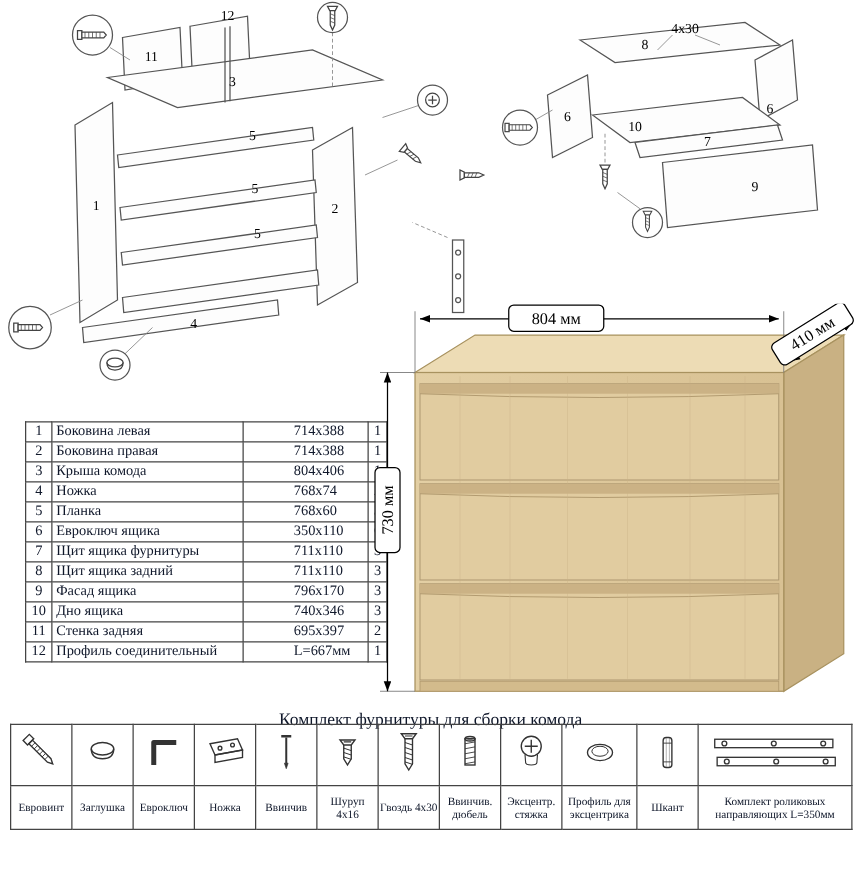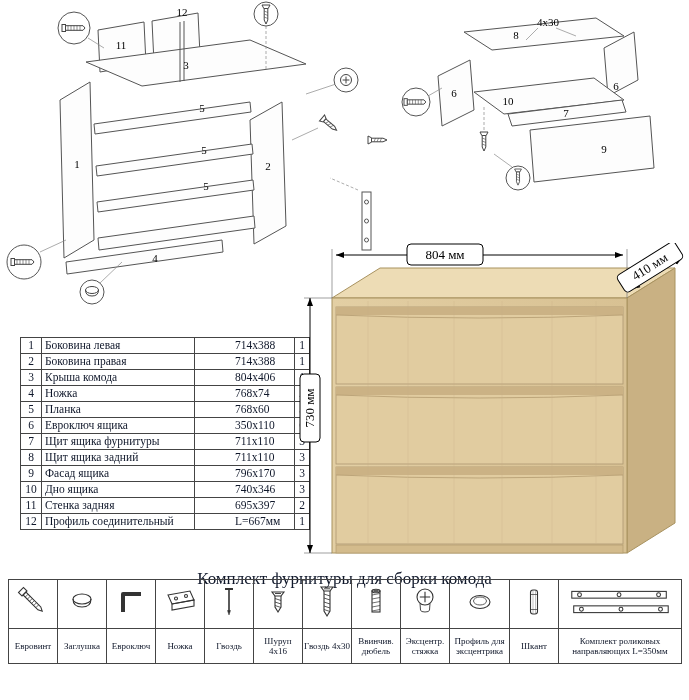--- a/index.html
+++ b/index.html
@@ -16,21 +16,21 @@
   .parts-table { position:absolute; left:20px; top:337px; border-collapse:collapse;
                  font-size:11.5px; }
   .parts-table td { border:1px solid #444; padding:0 3px; height:15px; line-height:15px;
                     white-space:nowrap; }
   .parts-table td.c-num  { width:18px; text-align:center; padding:0 1px; }
   .parts-table td.c-name { width:146px; }
   .parts-table td.c-size { width:56px;padding-left:40px; }
   .parts-table td.c-qty  { width:12px; text-align:center; padding:0 1px; }
 
   .hw-title { position:absolute; top:569px; left:0; width:100%; text-align:center;
-              font-size:17px; }
+              font-size:14px; }
 
   .hw-table { position:absolute; left:8px; top:579px; width:673px;
               border-collapse:collapse; table-layout:fixed; }
   .hw-table col { width:49px; }
   .hw-table col.wide-a { width:60px; }
   .hw-table col.wide-b { width:123px; }
   .hw-table td { border:1px solid #444; text-align:center; vertical-align:middle;
                  padding:1px; overflow:hidden; }
   .hw-icon-row td { height:46px; }
   .hw-name-row td { height:32px; font-size:9px; line-height:1.15; }
@@ -427,21 +427,21 @@
                 <circle cx="98" cy="27.5" r="2"></circle>
             </g>
           </svg>
         </td>
       </tr>
       <tr class="hw-name-row">
         <td>Евровинт</td>
         <td>Заглушка</td>
         <td>Евроключ</td>
         <td>Ножка</td>
-        <td>Гвоздь</td>
+        <td>Ввинчив</td>
         <td>Шуруп 4x16</td>
         <td>Гвоздь 4x30</td>
         <td>Ввинчив. дюбель</td>
         <td>Эксцентр. стяжка</td>
         <td>Профиль для эксцентрика</td>
         <td>Шкант</td>
         <td>Комплект роликовых направляющих L=350мм</td>
       </tr>
     </tbody>
   </table>

